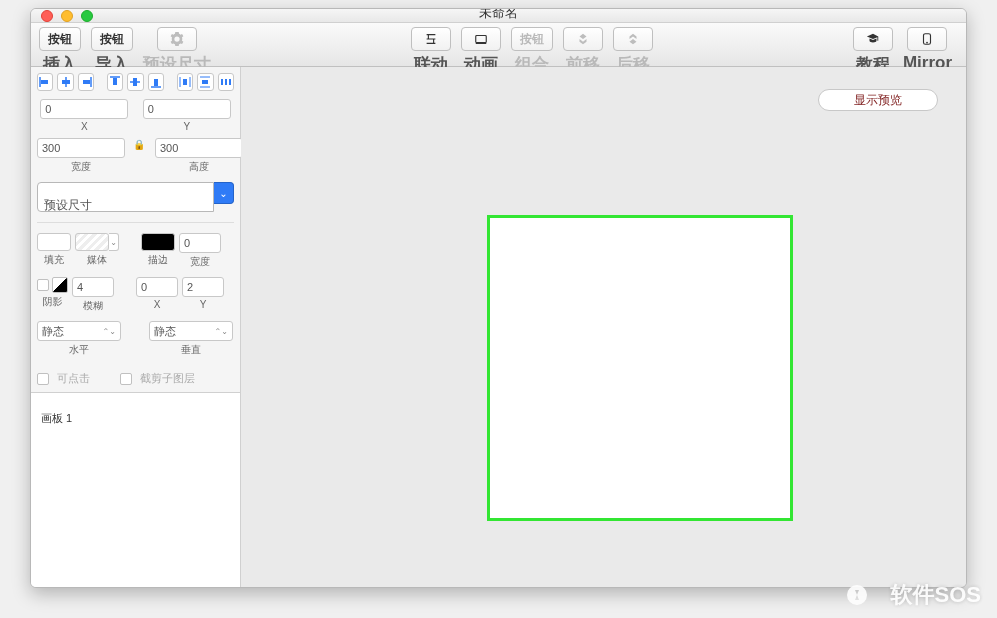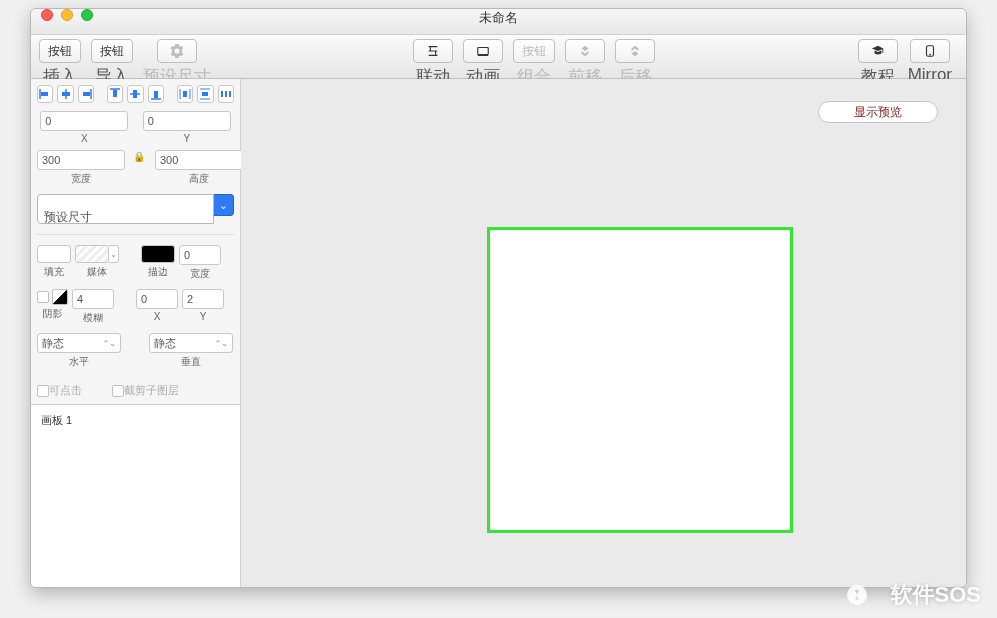--- a/index.html
+++ b/index.html
@@ -1,29 +1,29 @@
 <!DOCTYPE html>
 <html><head>
 <meta charset="utf-8">
 <style>
 * { box-sizing: border-box; margin: 0; padding: 0; font-family: -apple-system, "Helvetica Neue", Arial, sans-serif; }
 body { background: #f0f0f0; width: 997px; height: 618px; overflow: hidden; }
 
 .window { width: 937px; height: 580px; margin: 8px 30px; background: #ececec; border: 1px solid #b8b8b8; border-radius: 6px; box-shadow: 0 6px 18px rgba(0,0,0,.25); overflow: hidden; display: flex; flex-direction: column; }
 
-.titlebar { height: 26px; background: linear-gradient(#f6f6f6,#e8e8e8); border-bottom: 1px solid #d0d0d0; display: flex; align-items: flex-start; position: relative; }
+.titlebar { height: 14px; background: linear-gradient(#f6f6f6,#e8e8e8); border-bottom: 1px solid #d0d0d0; display: flex; align-items: flex-end; position: relative; }
 .traffic { display: flex; gap: 8px; margin-left: 10px; }
 .dot { width: 12px; height: 12px; border-radius: 50%; }
 .dot.red { background:#ff5f57; border:1px solid #e14138;}
 .dot.yellow{ background:#ffbd2e; border:1px solid #dfa023;}
 .dot.green{ background:#28c940; border:1px solid #1dad2b;}
 .title-text { position:absolute; left:0; right:0; text-align:center; font-size:13px; color:#333; }
 
 .toolbar { height: 44px; background: linear-gradient(#fafafa,#e6e6e6); border-bottom: 1px solid #c0c0c0; display: flex; align-items: flex-start; padding: 4px 8px 0; gap: 4px; }
-.tb-group { display:flex; flex-direction:column; align-items:center; margin-right: 6px;}
+.tb-group { display:flex; flex-direction:column; align-items:center; margin-right: 6px; font-weight: bold;}
 .tb-btn { min-width: 40px; height: 24px; background: linear-gradient(#ffffff,#f1f1f1); border:1px solid #bfbfbf; border-radius:4px; font-size:12px; color:#333; display:flex; align-items:center; justify-content:center; padding:0 8px; }
 .tb-btn.disabled { color:#b9b9b9; }
 .tb-label { font-size:17px; color:#555; margin-top:2px; }
 .tb-label.disabled { color:#b9b9b9; }
 .spacer { flex:1; }
 .tb-icon { width:14px; height:14px; }
 
 .content { flex:1; display:flex; }
 .sidebar { width: 210px; background:#f5f5f5; border-right:1px solid #d0d0d0; display:flex; flex-direction:column; }
 .inspector { padding:6px; font-size:11px; color:#555; }
@@ -44,23 +44,23 @@
 .row4 { display:flex; gap:4px; align-items:flex-start;}
 .swatch-fill { width:34px; height:18px; background:#fff; border:1px solid #c8c8c8; border-radius:3px;}
 .swatch-media { width:34px; height:18px; background: repeating-linear-gradient(135deg,#eee 0,#eee 3px,#fff 3px,#fff 6px); border:1px solid #c8c8c8; border-radius:3px; position:relative;}
 .swatch-stroke { width:34px; height:18px; background:#000; border:1px solid #c8c8c8; border-radius:3px;}
 .media-dd { width:10px; height:18px; border:1px solid #c8c8c8; border-left:none; border-radius:0 3px 3px 0; background:#fff; font-size:8px; display:flex; align-items:center; justify-content:center; color:#888;}
 .col { display:flex; flex-direction:column; align-items:center;}
 .cb { width:12px; height:12px; border:1px solid #c0c0c0; background:#fff; border-radius:2px;}
 .shad-sw { width:16px; height:16px; border:1px solid #c0c0c0; background:linear-gradient(135deg,#fff 49%,#000 50%); border-radius:2px; margin-left:3px;}
 .dd { width:84px; height:20px; background:#fff; border:1px solid #c8c8c8; border-radius:3px; font-size:11px; padding:1px 4px; color:#555; display:flex; align-items:center; justify-content:space-between;}
 .dd .ar { font-size:8px; color:#888;}
-.cb-row { display:flex; align-items:center; gap:0; margin-top:10px; font-size:11px; color:#aaa;}
-
-.artboards { flex:1; background:#fff; border-top:1px solid #d0d0d0; padding:6px 10px; font-size:11px; color:#333;}
+.cb-row { display:flex; align-items:center; gap:8px; margin-top:10px; font-size:11px; color:#aaa;}
+
+.artboards { flex:1; background:#fff; border-top:1px solid #d0d0d0; padding:16px 10px; font-size:11px; color:#333;}
 .artboard-item { padding:2px 0;}
 
 .canvas-area { flex:1; background:#eaeaea; position:relative;}
 .preview-btn { position:absolute; top:22px; right:28px; width:120px; height:22px; background:#fff; border:1px solid #c8c8c8; border-radius:12px; font-size:12px; display:flex; align-items:center; justify-content:center; color:#7f1d1d;}
 .artboard { position:absolute; left:246px; top:148px; width:306px; height:306px; background:#fff; border:3px solid #33e633;}
 
 .watermark { position:absolute; right:16px; bottom:8px; color:#fff; font-size:22px; font-weight:600; opacity:.9; display:flex; align-items:center; gap:22px; text-shadow:0 0 4px rgba(0,0,0,.2);}
 .watermark svg{ width:24px; height:24px;}
 
 .lock-icon { width:10px; height:12px; display:inline-flex; align-items:center; justify-content:center; color:#888; font-size:10px; margin:0 2px;}

